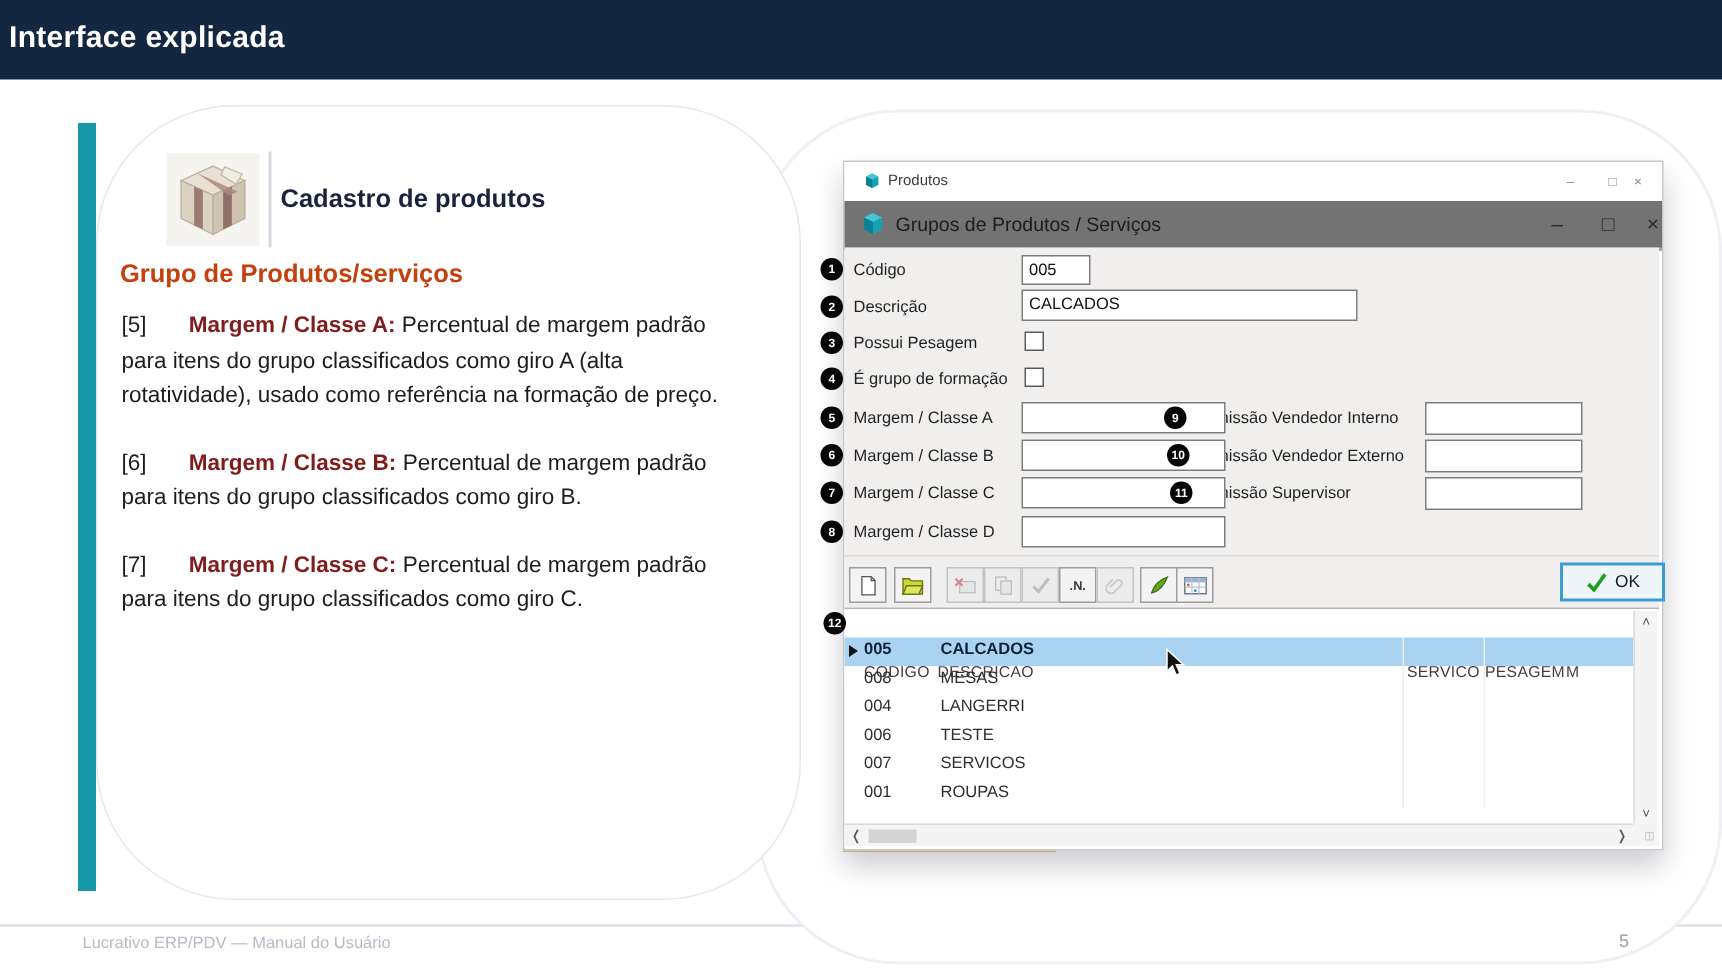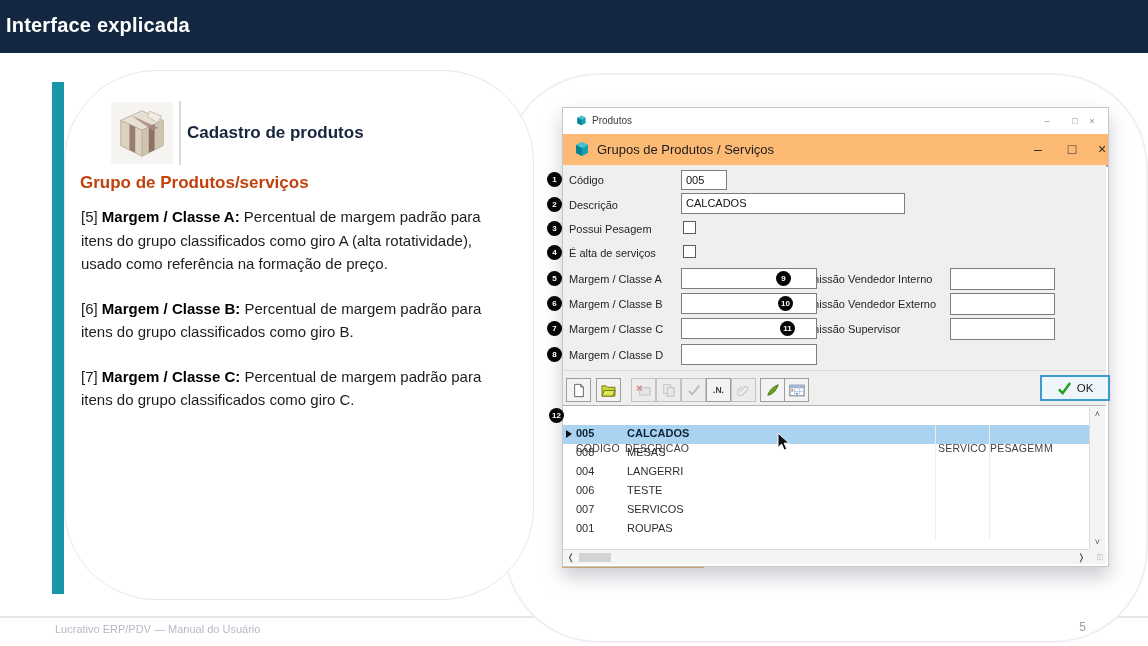--- a/index.html
+++ b/index.html
@@ -21,29 +21,29 @@
   .left-card{position:absolute;left:64px;top:70px;width:468px;height:528px;background:#fff;
     border:1px solid #e7e7ee;border-radius:92px;z-index:2;}
   .accent-bar{position:absolute;left:52px;top:82px;width:12px;height:512px;background:#1797a7;z-index:3;}
   
   .pkg-box{position:absolute;left:46px;top:31px;width:62px;height:62px;background:#f6f4f0;display:flex;align-items:center;justify-content:center;}
   .vdiv{position:absolute;left:114px;top:30px;width:2px;height:64px;background:#d8d8de;}
   .card-title{position:absolute;left:122px;top:52px;margin:0;font-size:17px;font-weight:bold;color:#16243c;}
   .section-heading{position:absolute;left:15px;top:102px;margin:0;font-size:17px;font-weight:bold;color:#c2410c;}
   .items{position:absolute;left:16px;top:134px;width:404px;}
   .items p{margin:0 0 21px 0;font-size:15px;line-height:23.5px;color:#1d1d1f;}
-  .items b{color:#000000;}
+  .items b{color:#7f1d1d;margin-left:24px;}
   
   .window{position:absolute;left:56px;top:32px;width:545px;height:458px;background:#ffffff;
     border:1px solid #c6c6c9;box-shadow:0 10px 18px rgba(110,110,125,.35);z-index:2;}
   .otitle{position:absolute;left:0;top:0;width:100%;height:26px;background:#fff;border-bottom:1px solid #ededed;}
   .otitle .ttxt{position:absolute;left:29px;top:7px;font-size:10px;color:#3c3c3c;}
   .otitle .icn{position:absolute;left:13px;top:7px;width:11px;height:11px;}
   .octl{position:absolute;top:0;width:28px;height:26px;text-align:center;line-height:26px;font-size:9px;color:#8a8a8a;}
-  .ititle{position:absolute;left:0;top:26px;width:100%;height:31px;background:#fdba74;border-bottom:2px solid #a3a3a3;}
+  .ititle{position:absolute;left:0;top:26px;width:100%;height:31px;background:#737373;border-bottom:2px solid #a3a3a3;}
   .ititle .ttxt{position:absolute;left:34px;top:8px;font-size:13px;color:#1c1c1c;}
   .ititle .icn{position:absolute;left:11px;top:7px;width:16px;height:16px;}
   .ictl{position:absolute;top:26px;width:30px;height:31px;text-align:center;line-height:31px;font-size:14px;color:#2c2c2c;}
   .win-body{position:absolute;left:0;top:57px;width:543px;height:240px;background:#f0efee;}
   
   .badge{position:absolute;width:15px;height:15px;border-radius:50%;background:#050505;color:#fff;
     font-size:8px;font-weight:bold;display:flex;align-items:center;justify-content:center;z-index:5;}
   
   .flabel{position:absolute;font-size:11px;color:#1f1f1f;height:16px;line-height:16px;white-space:nowrap;}
   .inp{position:absolute;background:#fff;border:1px solid #7d7d7d;font-size:11px;color:#111;
@@ -126,21 +126,21 @@
     <span class="badge" style="left:-16px;top:188px;">6</span>
     <span class="badge" style="left:-16px;top:213px;">7</span>
     <span class="badge" style="left:-16px;top:239px;">8</span>
     <span class="badge" style="left:213px;top:163px;">9</span>
     <span class="badge" style="left:215px;top:188px;">10</span>
     <span class="badge" style="left:217px;top:213px;">11</span>
 
     <span class="flabel" style="left:6px;top:64px;">Código</span>
     <span class="flabel" style="left:6px;top:89px;">Descrição</span>
     <span class="flabel" style="left:6px;top:113px;">Possui Pesagem</span>
-    <span class="flabel" style="left:6px;top:137px;">É alta de serviços</span>
+    <span class="flabel" style="left:6px;top:137px;">É grupo de formação</span>
     <span class="flabel" style="left:6px;top:163px;">Margem / Classe A</span>
     <span class="flabel" style="left:6px;top:188px;">Margem / Classe B</span>
     <span class="flabel" style="left:6px;top:213px;">Margem / Classe C</span>
     <span class="flabel" style="left:6px;top:239px;">Margem / Classe D</span>
     <span class="flabel" style="left:233px;top:163px;">Comissão Vendedor Interno</span>
     <span class="flabel" style="left:233px;top:188px;">Comissão Vendedor Externo</span>
     <span class="flabel" style="left:233px;top:213px;">Comissão Supervisor</span>
 
     <div class="inp" style="left:118px;top:62px;width:46px;height:20px;">005</div>
     <div class="inp" style="left:118px;top:85px;width:224px;height:21px;">CALCADOS</div>

